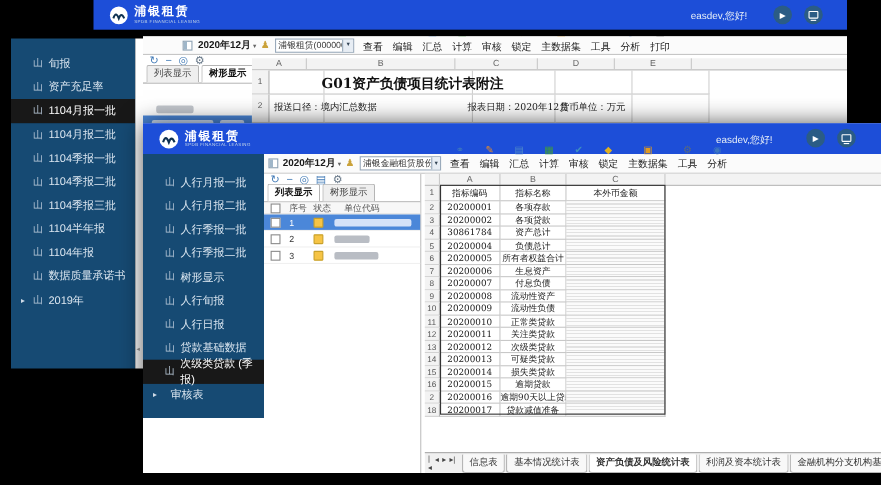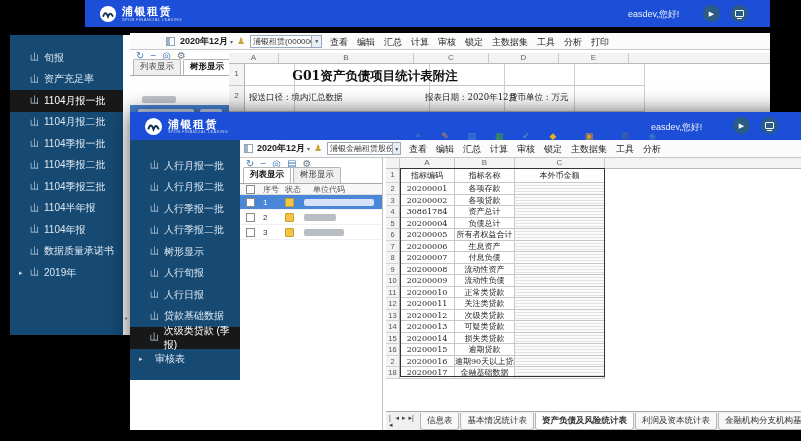--- a/index.html
+++ b/index.html
@@ -631,21 +631,21 @@
           <div class="grid-row">
             <div class="rncell">2</div>
             <div class="gcell ca">20200016</div>
             <div class="gcell cb">逾期90天以上贷款</div>
             <div class="gcell cc"></div>
           </div>
 
           <div class="grid-row">
             <div class="rncell">18</div>
             <div class="gcell ca">20200017</div>
-            <div class="gcell cb">金融基础数据</div>
+            <div class="gcell cb">贷款减值准备</div>
             <div class="gcell cc"></div>
           </div>
         </div>
       <div class="outline" style="left:14px;top:10px;width:205px;height:209px;"></div>
       <div class="sheettabs" style="left:0;top:253px;width:415px;">
         <div class="snav">
 
         <span>|◂</span>
             <span>◂</span>
             <span>▸</span>

